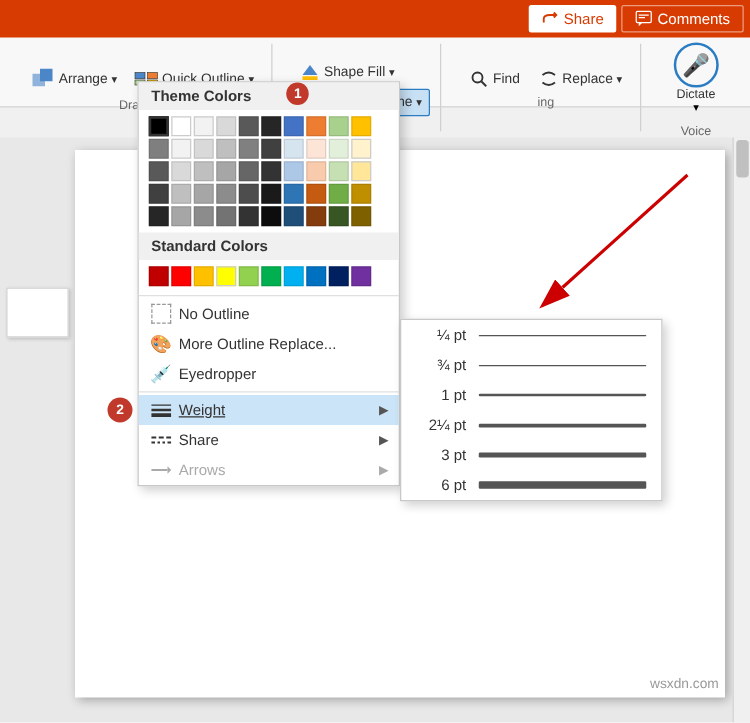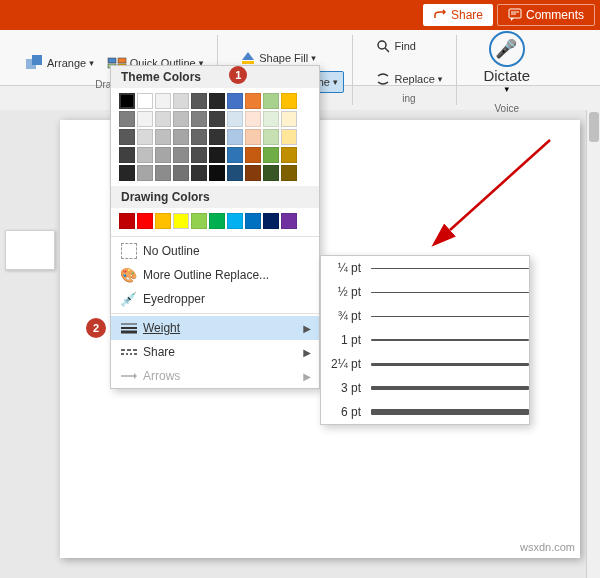--- a/index.html
+++ b/index.html
@@ -233,21 +233,21 @@
       width: 210px;
       background: white;
       border: 1px solid #c8c8c8;
       box-shadow: 3px 3px 8px rgba(0,0,0,0.2);
       z-index: 60;
     }
 
     .weight-item {
       display: flex;
       align-items: center;
-      padding: 5px 0;
+      padding: 5px 12px;
       cursor: pointer;
       font-size: 12px;
       color: #333;
       gap: 10px;
       position: relative;
     }
     .weight-item.highlighted { background: #b8d8f0; }
 
     .weight-label {
       min-width: 40px;
@@ -460,21 +460,21 @@
             <rect x="2" y="2" width="12" height="12" fill="none" stroke="#333" stroke-width="2"></rect>
             <rect x="2" y="12" width="12" height="3" fill="#2b7dc3"></rect>
           </svg>
           <span>Shape Outline</span>
           <span style="font-size:9px">▾</span>
         </div>
       </div>
     </div>
 
     <div class="tool-group">
-      <div style="display:flex;flex-direction:column;gap:13px">
+      <div style="display:flex;flex-direction:row;gap:3px">
         <div class="small-btn">
           <svg width="16" height="16" viewBox="0 0 16 16">
             <circle cx="7" cy="7" r="4" fill="none" stroke="#333" stroke-width="1.5"></circle>
             <line x1="10" y1="10" x2="14" y2="14" stroke="#333" stroke-width="1.5"></line>
           </svg>
           <span>Find</span>
         </div>
         <div class="small-btn">
           <svg width="16" height="16" viewBox="0 0 16 16">
             <path d="M3 5 Q8 1 13 5" fill="none" stroke="#333" stroke-width="1.5"></path>
@@ -483,21 +483,21 @@
           <span>Replace</span>
           <span style="font-size:9px">▾</span>
         </div>
       </div>
       <span class="group-label">ing</span>
     </div>
 
     <div class="tool-group" style="border-right:none">
       <div class="dictate-btn">
         <div class="mic-icon">🎤</div>
-        <span style="font-size:15px;color:#333">Dictate</span>
+        <span style="font-size:10px;color:#333">Dictate</span>
         <span style="font-size:9px">▾</span>
       </div>
       <span class="group-label">Voice</span>
     </div>
   </div>
 </div>
 
 <div class="scrollbar">
   <div class="scrollbar-thumb"></div>
 </div>
@@ -561,21 +561,21 @@
       <div class="color-swatch" style="background:#737373"></div>
       <div class="color-swatch" style="background:#333333"></div>
       <div class="color-swatch" style="background:#0d0d0d"></div>
       <div class="color-swatch" style="background:#1f4e79"></div>
       <div class="color-swatch" style="background:#843c0c"></div>
       <div class="color-swatch" style="background:#375623"></div>
       <div class="color-swatch" style="background:#7f6000"></div>
     </div>
   </div>
 
-  <div class="menu-section-header">Drawing Colors</div>
+  <div class="menu-section-header">Standard Colors</div>
   <div class="color-grid">
     <div class="color-row">
       <div class="color-swatch" style="background:#c00000"></div>
       <div class="color-swatch" style="background:#ff0000"></div>
       <div class="color-swatch" style="background:#ffc000"></div>
       <div class="color-swatch" style="background:#ffff00;border:1px solid #ccc"></div>
       <div class="color-swatch" style="background:#92d050"></div>
       <div class="color-swatch" style="background:#00b050"></div>
       <div class="color-swatch" style="background:#00b0f0"></div>
       <div class="color-swatch" style="background:#0070c0"></div>
@@ -643,24 +643,20 @@
     <span class="arrow-right" style="color:#aaa">▶</span>
   </div>
 </div>
 
 <div class="weight-submenu">
   <div class="weight-item">
     <span class="weight-label">¼ pt</span>
     <div class="weight-line" style="height:1px"></div>
   </div>
   <div class="weight-item">
-    <span class="weight-label">½ pt</span>
-    <div class="weight-line" style="height:1px"></div>
-  </div>
-  <div class="weight-item">
     <span class="weight-label">¾ pt</span>
     <div class="weight-line" style="height:1px"></div>
   </div>
   <div class="weight-item">
     <span class="weight-label">1 pt</span>
     <div class="weight-line" style="height:2px"></div>
   </div>
   <div class="weight-item">
     <span class="weight-label">2¼ pt</span>
     <div class="weight-line" style="height:3px"></div>

